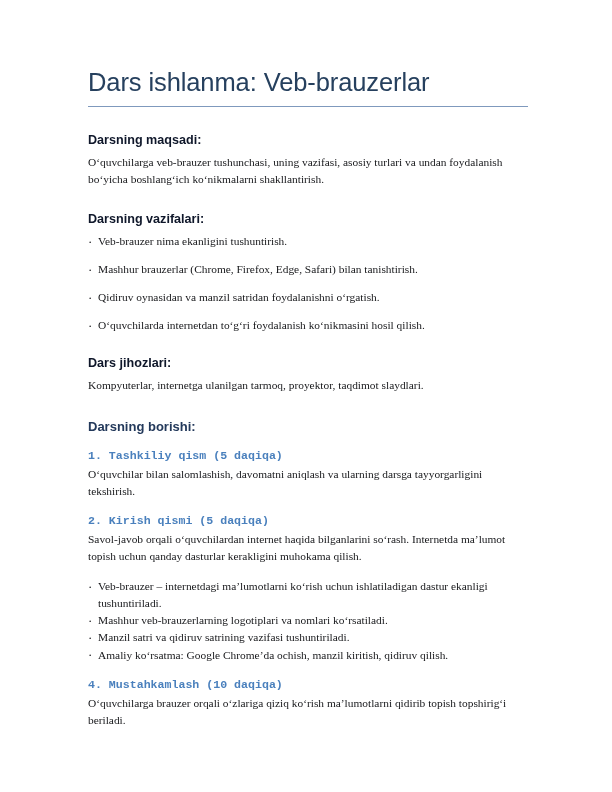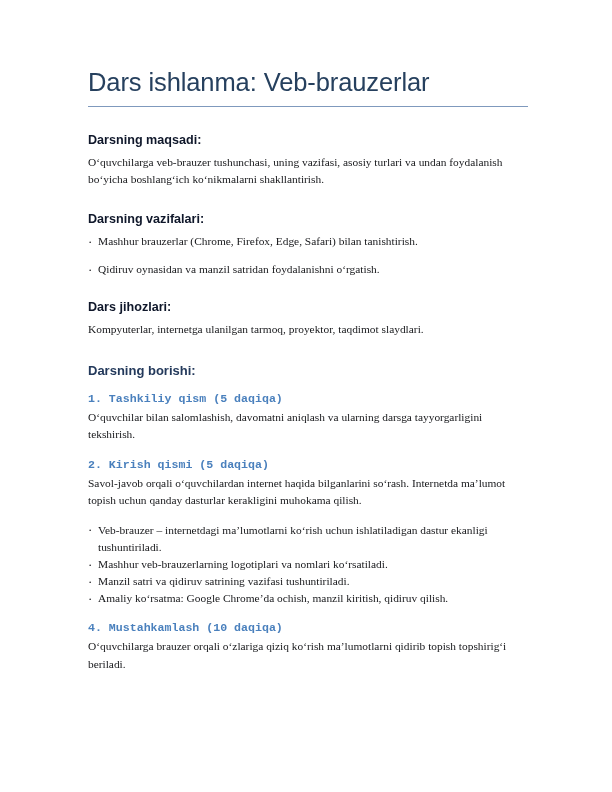--- a/index.html
+++ b/index.html
@@ -121,22 +121,24 @@
   <div class="title-rule"></div>
 
   <section class="block-maqsadi">
     <h2 class="section-heading">Darsning maqsadi:</h2>
     <p class="body-text">Oʻquvchilarga veb-brauzer tushunchasi, uning vazifasi, asosiy turlari va undan foydalanish boʻyicha boshlangʻich koʻnikmalarni shakllantirish.</p>
   </section>
 
   <section class="block-vazifalari">
     <h2 class="section-heading">Darsning vazifalari:</h2>
     <ul class="bullet-list spaced">
+      <li>Veb-brauzer nima ekanligini tushuntirish.</li>
       <li>Mashhur brauzerlar (Chrome, Firefox, Edge, Safari) bilan tanishtirish.</li>
       <li>Qidiruv oynasidan va manzil satridan foydalanishni oʻrgatish.</li>
+      <li>Oʻquvchilarda internetdan toʻgʻri foydalanish koʻnikmasini hosil qilish.</li>
     </ul>
   </section>
 
   <section class="block-jihozlari">
     <h2 class="section-heading">Dars jihozlari:</h2>
     <p class="body-text">Kompyuterlar, internetga ulanilgan tarmoq, proyektor, taqdimot slaydlari.</p>
   </section>
 
   <section>
     <h2 class="section-heading dark block-borishi">Darsning borishi:</h2>

